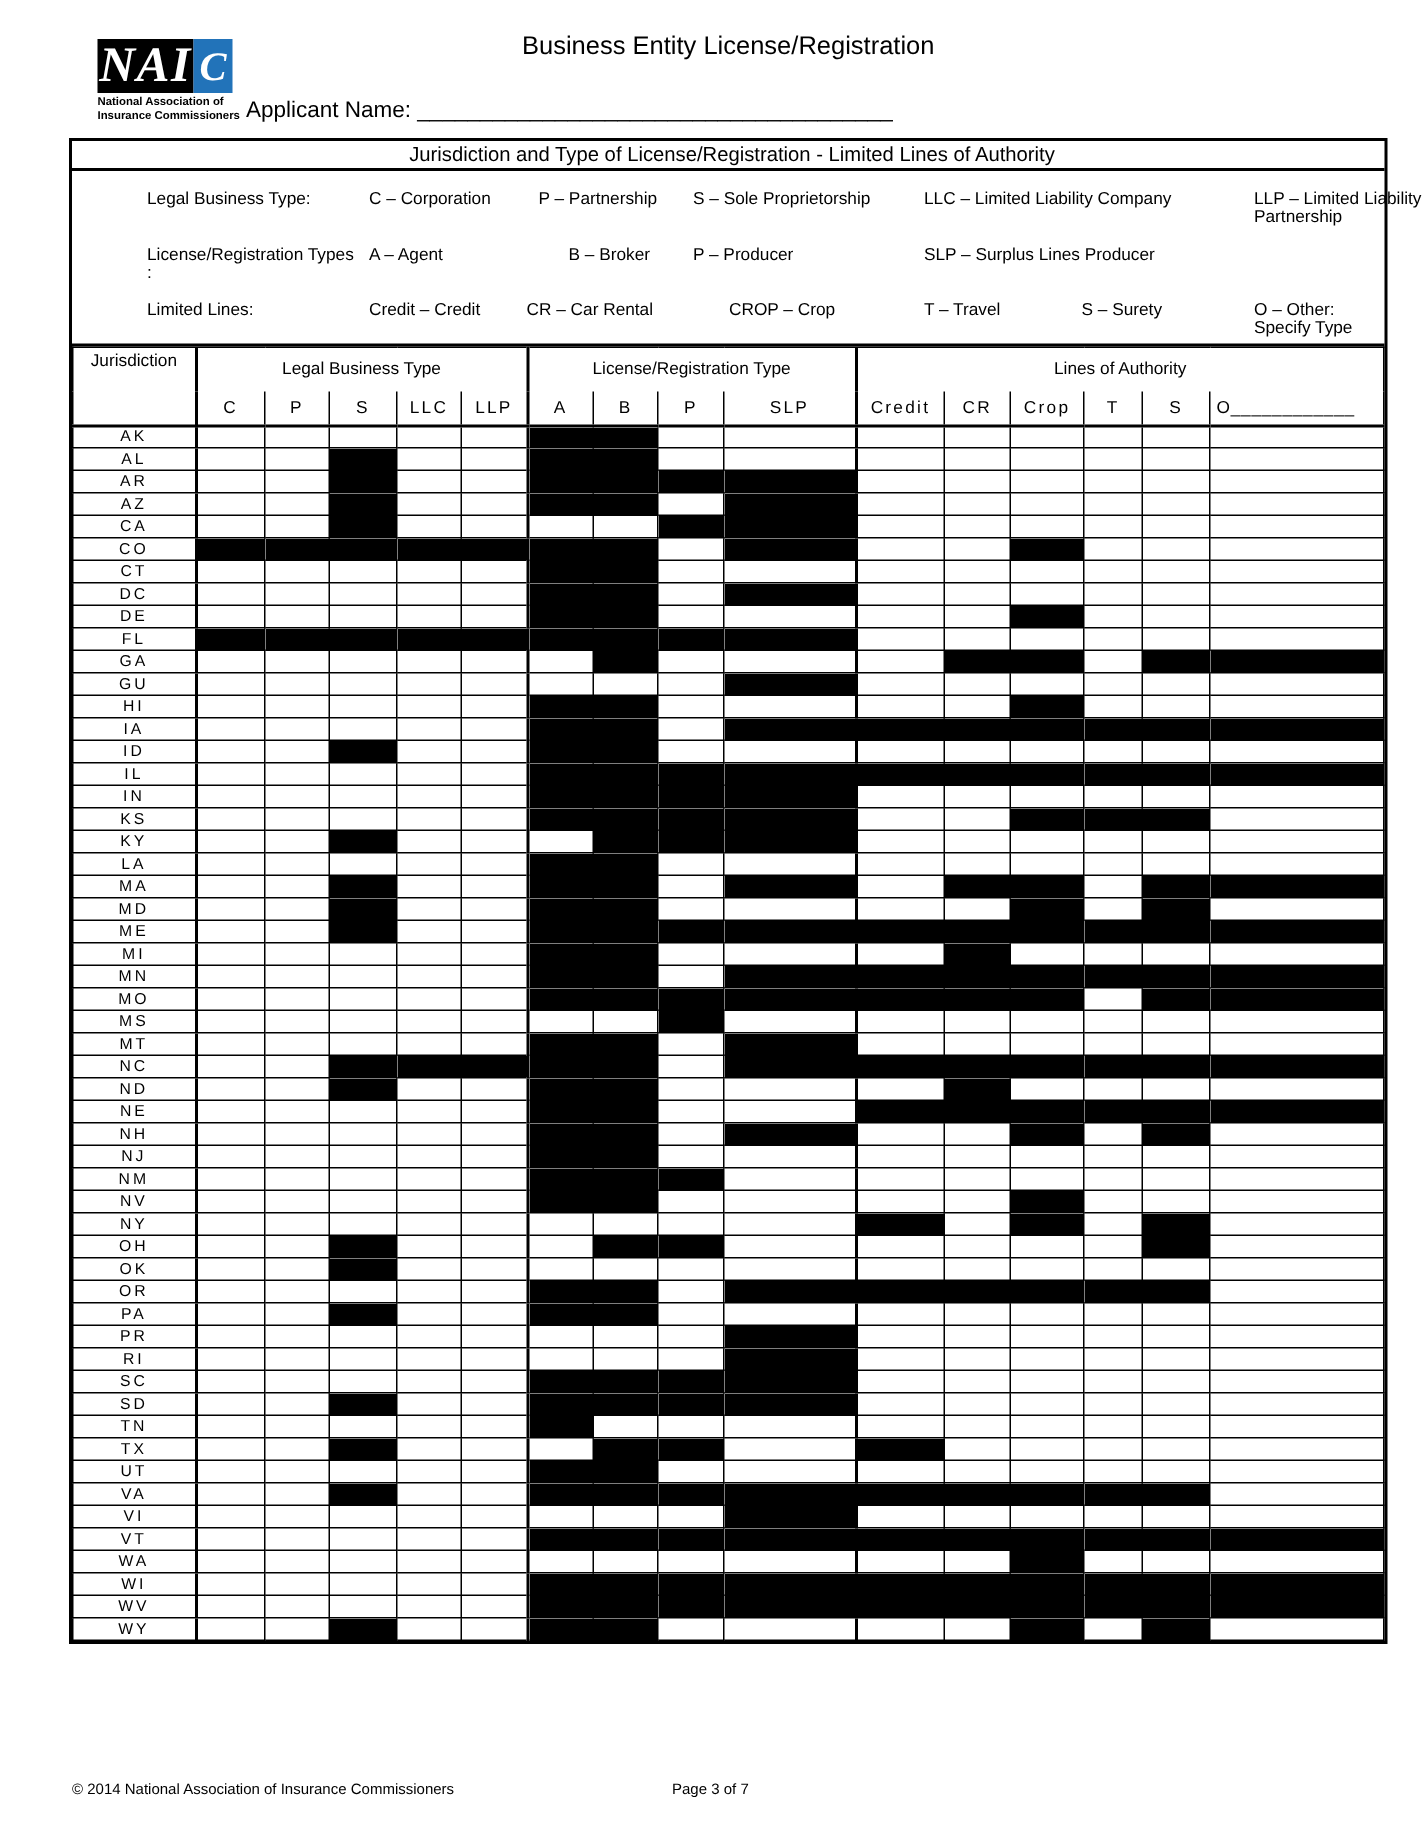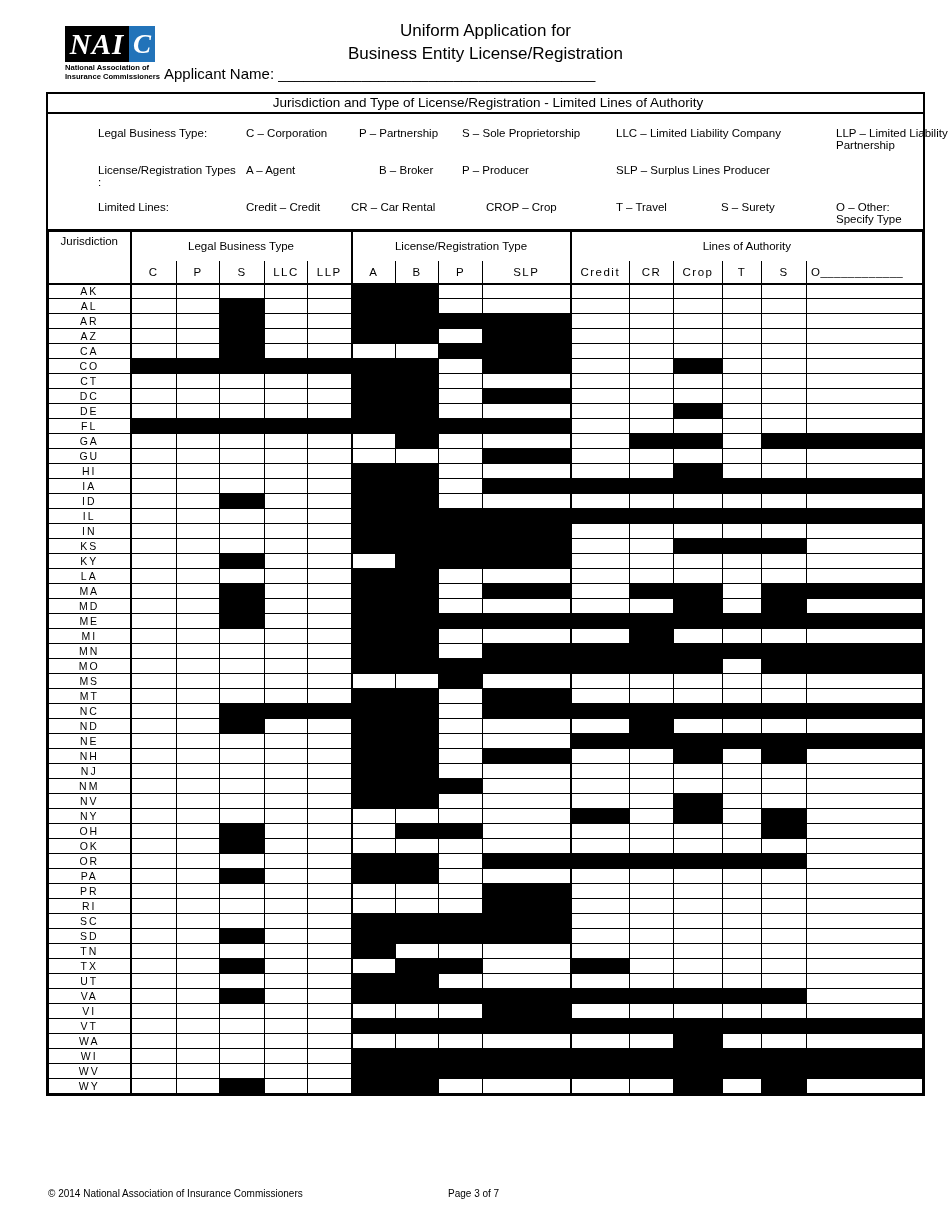--- a/index.html
+++ b/index.html
@@ -10,21 +10,21 @@
     color:#000; -webkit-font-smoothing:antialiased;
   }
 
   
   .page-header { position:absolute; top:14px; left:46px; width:879px; height:78px; }
   .logo { position:absolute; left:19px; top:12px; width:100px; }
   .logo-box { display:flex; width:92px; height:36px; }
   .logo-nai {
     background:#000; color:#fff; width:64px; height:36px;
     font-family:"Liberation Serif","DejaVu Serif",serif; font-style:italic; font-weight:bold;
-    font-size:29px; display:flex; align-items:center; justify-content:center; letter-spacing:1px;
+    font-size:33px; display:flex; align-items:center; justify-content:center; letter-spacing:1px;
   }
   .logo-c {
     width:26px; height:36px; color:#fff;
     font-family:"Liberation Serif","DejaVu Serif",serif; font-style:italic; font-weight:bold;
     font-size:27px; display:flex; align-items:center; justify-content:center;
   }
   .logo-sub { font-size:7.6px; font-weight:bold; line-height:1.15; margin-top:2px; white-space:nowrap; }
   .titles { position:absolute; left:0; right:0; top:6px; text-align:center; font-size:17px; line-height:1.35; }
   .applicant { position:absolute; left:118px; top:51px; font-size:15px; }
   .applicant .val { letter-spacing:0px; }
@@ -74,21 +74,20 @@
     <div class="logo-box">
       <div class="logo-nai">NAI</div>
       <div class="logo-c" id="logoC" style="background: rgb(34, 115, 185);">C</div>
     </div>
     <div class="logo-sub">
       <div>National Association of</div>
       <div>Insurance Commissioners</div>
     </div>
   </div>
   <div class="titles">
-    <div>Uniform Application for</div>
     <div>Business Entity License/Registration</div>
   </div>
   <div class="applicant">
     <span>Applicant Name:</span>
     <span class="val">______________________________________</span>
   </div>
 </div>
 
 <div class="section">
   <div class="section-title">Jurisdiction and Type of License/Registration - Limited Lines of Authority</div>

